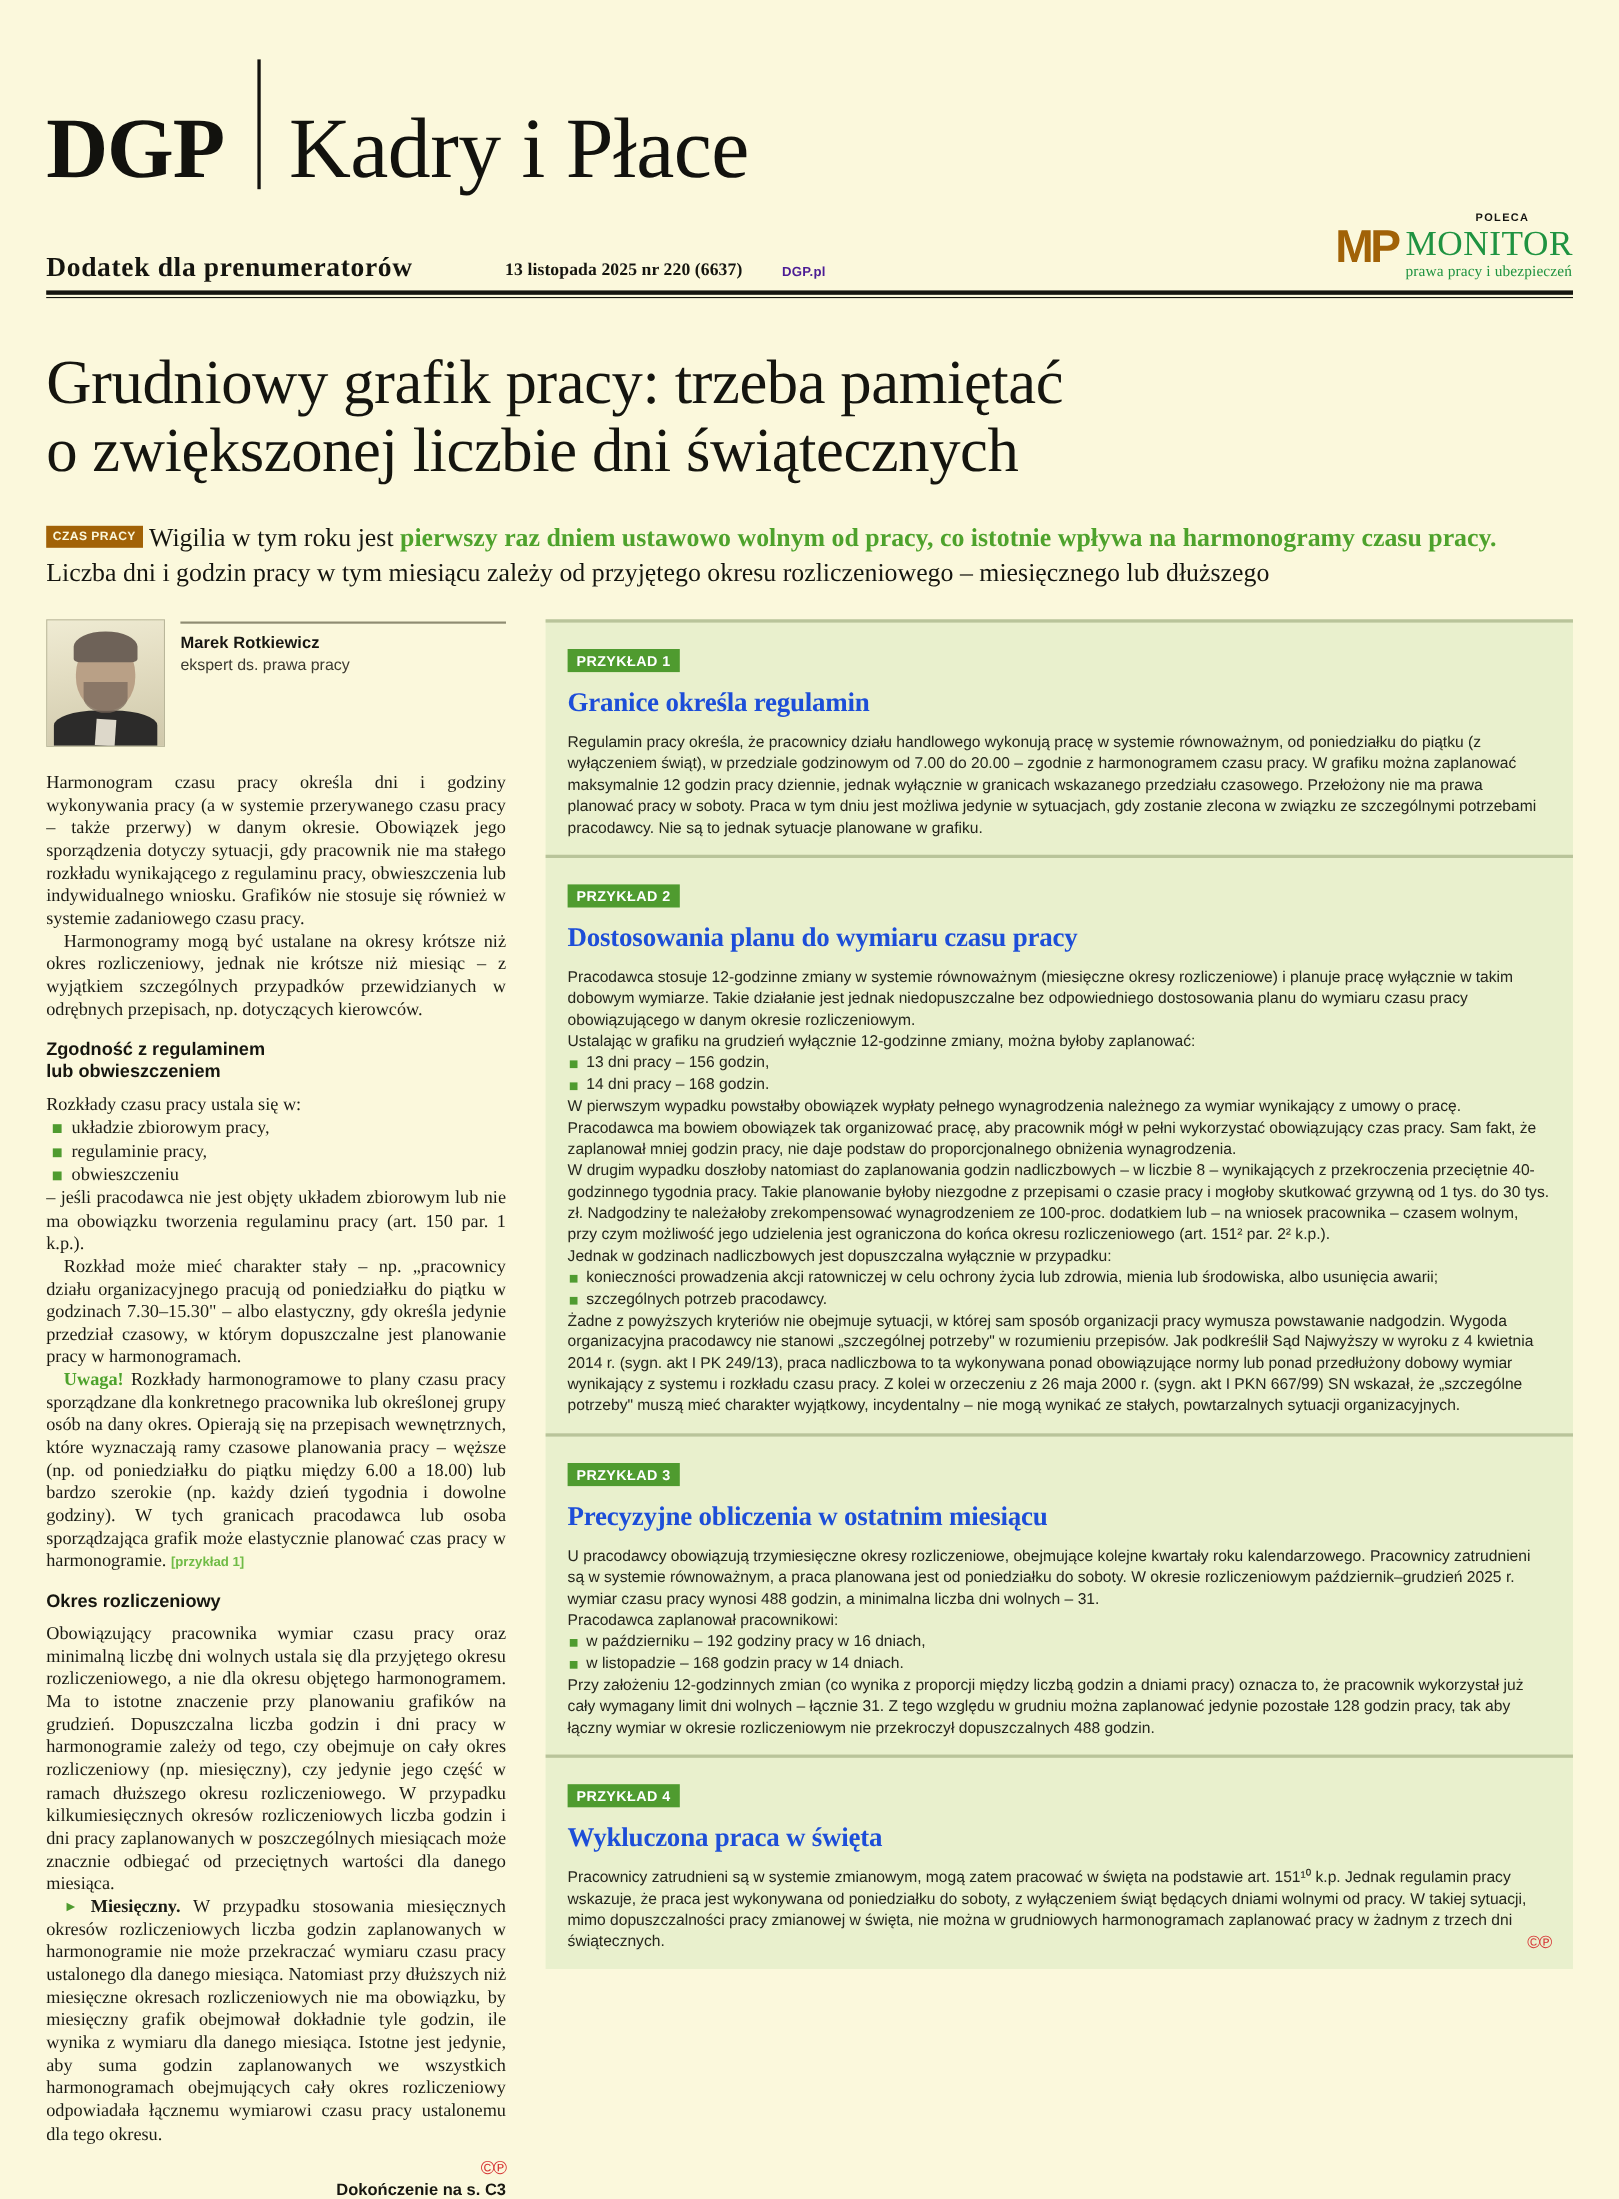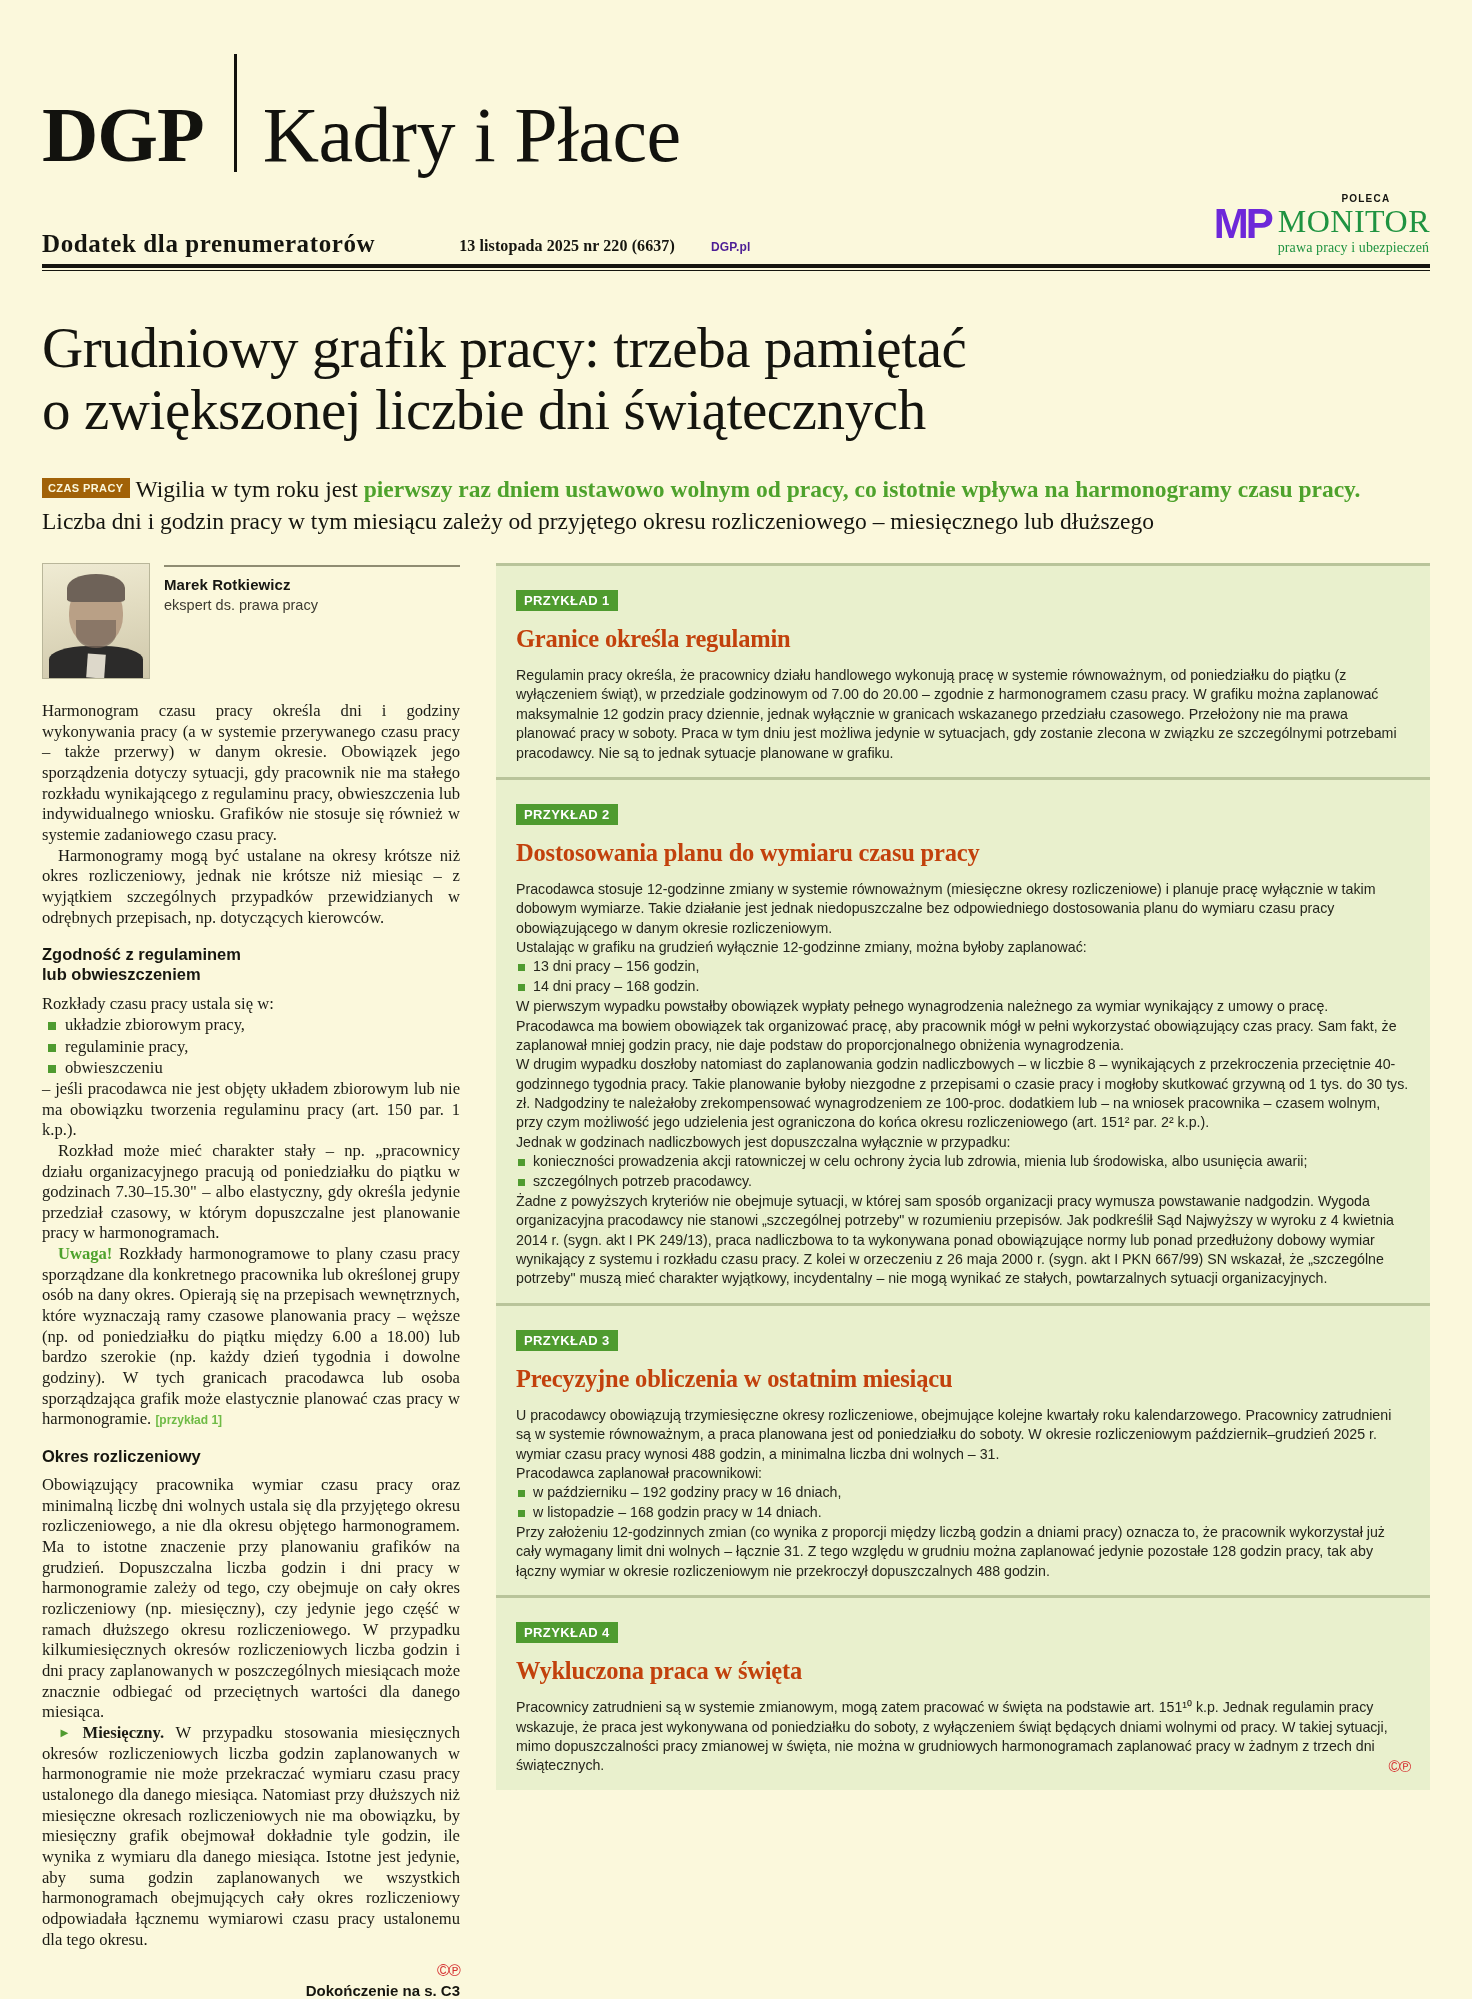--- a/index.html
+++ b/index.html
@@ -109,21 +109,21 @@
   }
   .monitor-row {
     display: flex;
     align-items: flex-start;
   }
   .mp-mark {
     font-family: "Liberation Sans", sans-serif;
     font-weight: bold;
     font-size: 42px;
     line-height: 0.82;
-    color: #6d28d9;
+    color: #a16207;
     letter-spacing: -3px;
   }
   .monitor-text { margin-left: 7px; }
   .monitor-word {
     font-family: "Liberation Serif", serif;
     font-size: 32px;
     line-height: 0.9;
     color: #1f9341;
     letter-spacing: 0.5px;
   }
@@ -351,21 +351,21 @@
     font-size: 13px;
     font-weight: bold;
     letter-spacing: 0.4px;
     padding: 3px 8px 3px 8px;
     margin-top: 24px;
   }
   .box-title {
     font-family: "Liberation Serif", serif;
     font-weight: bold;
     font-size: 24.5px;
-    color: #c2410c;
+    color: #1d4ed8;
     margin: 14px 0 13px 0;
     letter-spacing: -0.2px;
   }
   .box-body {
     font-family: "Liberation Sans", sans-serif;
     font-size: 14.2px;
     line-height: 1.365;
     color: #25251c;
   }
   .box-body p { margin: 0; }

